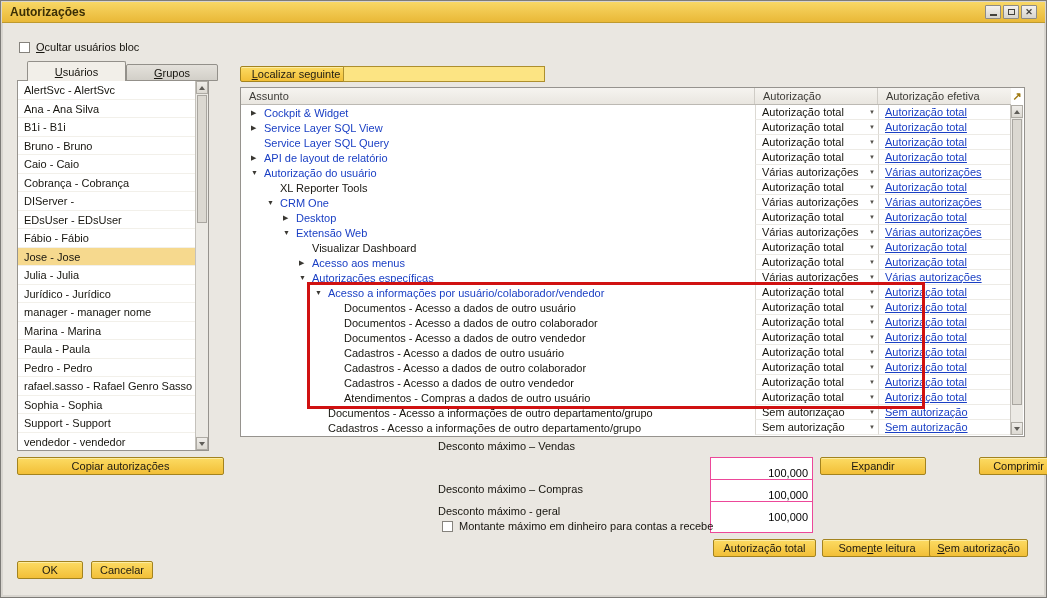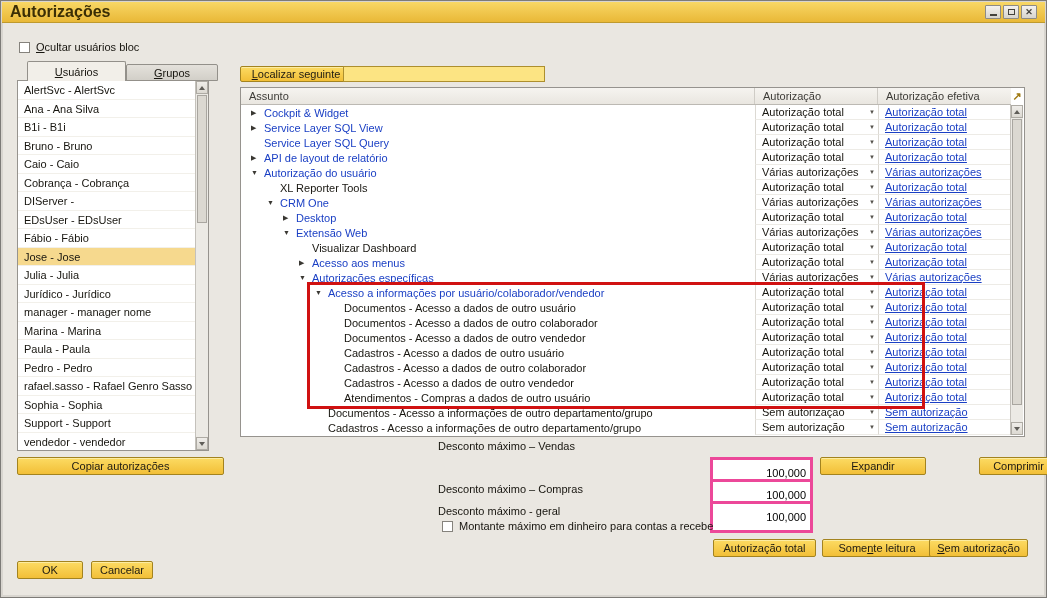--- a/index.html
+++ b/index.html
@@ -4,21 +4,21 @@
 <style>
   html,body{margin:0;padding:0;background:#9b9994;}
   body{width:1047px;height:598px;position:relative;overflow:hidden;
        font-family:"Liberation Sans",sans-serif;font-size:11px;color:#17150f;}
   .window{position:absolute;left:0;top:0;width:1045px;height:596px;border:1px solid #7d7b77;
           background:#eae7e1;box-shadow:inset 0 0 0 2px #d8d5cf;}
   
   .titlebar{position:absolute;left:1px;top:1px;right:1px;height:21px;
             background:linear-gradient(#f8d765,#e9b837);border-bottom:1px solid #bf9a2d;
             display:flex;align-items:center;padding:0 8px;box-sizing:border-box;}
-  .title{font-size:16px;font-weight:bold;color:#3a2e05;}
+  .title{font-size:12px;font-weight:bold;color:#3a2e05;}
   .win-controls{margin-left:auto;display:flex;gap:2px;}
   .wbtn{width:16px;height:14px;background:linear-gradient(#f4f2ee,#d7d4cd);
         border:1px solid #8d8b86;border-radius:1px;display:grid;place-items:center;box-sizing:border-box;}
   .glyph-min{width:7px;height:2px;background:#44423d;margin-top:6px;}
   .glyph-max{width:7px;height:6px;border:1px solid #44423d;box-sizing:border-box;}
   .glyph-close{font-size:9px;font-weight:bold;color:#44423d;line-height:1;}
   
   .cb-row{position:absolute;display:flex;align-items:center;gap:6px;height:14px;}
   .checkbox{width:11px;height:11px;background:#fff;border:1px solid #85827c;box-sizing:border-box;flex:0 0 auto;}
   .btn{position:absolute;height:18px;box-sizing:border-box;border:1px solid #a3831f;border-radius:2px;
@@ -70,21 +70,21 @@
           padding-left:6px;border-left:1px solid #dcd9d3;border-bottom:1px solid #edebe6;
           white-space:nowrap;overflow:hidden;}
   .dd-caret{position:absolute;right:3px;top:50%;transform:translateY(-55%);font-size:6px;color:#55524c;}
   .g-eff{flex:1;box-sizing:border-box;display:flex;align-items:center;padding-left:6px;
          border-left:1px solid #dcd9d3;border-bottom:1px solid #edebe6;white-space:nowrap;overflow:hidden;}
   .eff-link{color:#1a3fc4;text-decoration:underline;}
   .red-box{position:absolute;left:66px;width:618px;box-sizing:border-box;
            border:3px solid #d01111;pointer-events:none;z-index:5;}
   
   .disc-label{position:absolute;left:437px;height:14px;line-height:14px;}
-  .num-input{position:absolute;left:709px;width:103px;height:32px;background:#fff;border:3px solid #ec4899;
+  .num-input{position:absolute;left:709px;width:103px;height:32px;background:#fff;border:1px solid #ec4899;
              box-sizing:border-box;font:11px "Liberation Sans",sans-serif;text-align:right;padding:0 4px;outline:none;}
 </style>
 </head>
 <body>
 
 <div class="window">
 
   <div class="titlebar">
     <span class="title">Autorizações</span>
     <span class="win-controls">

